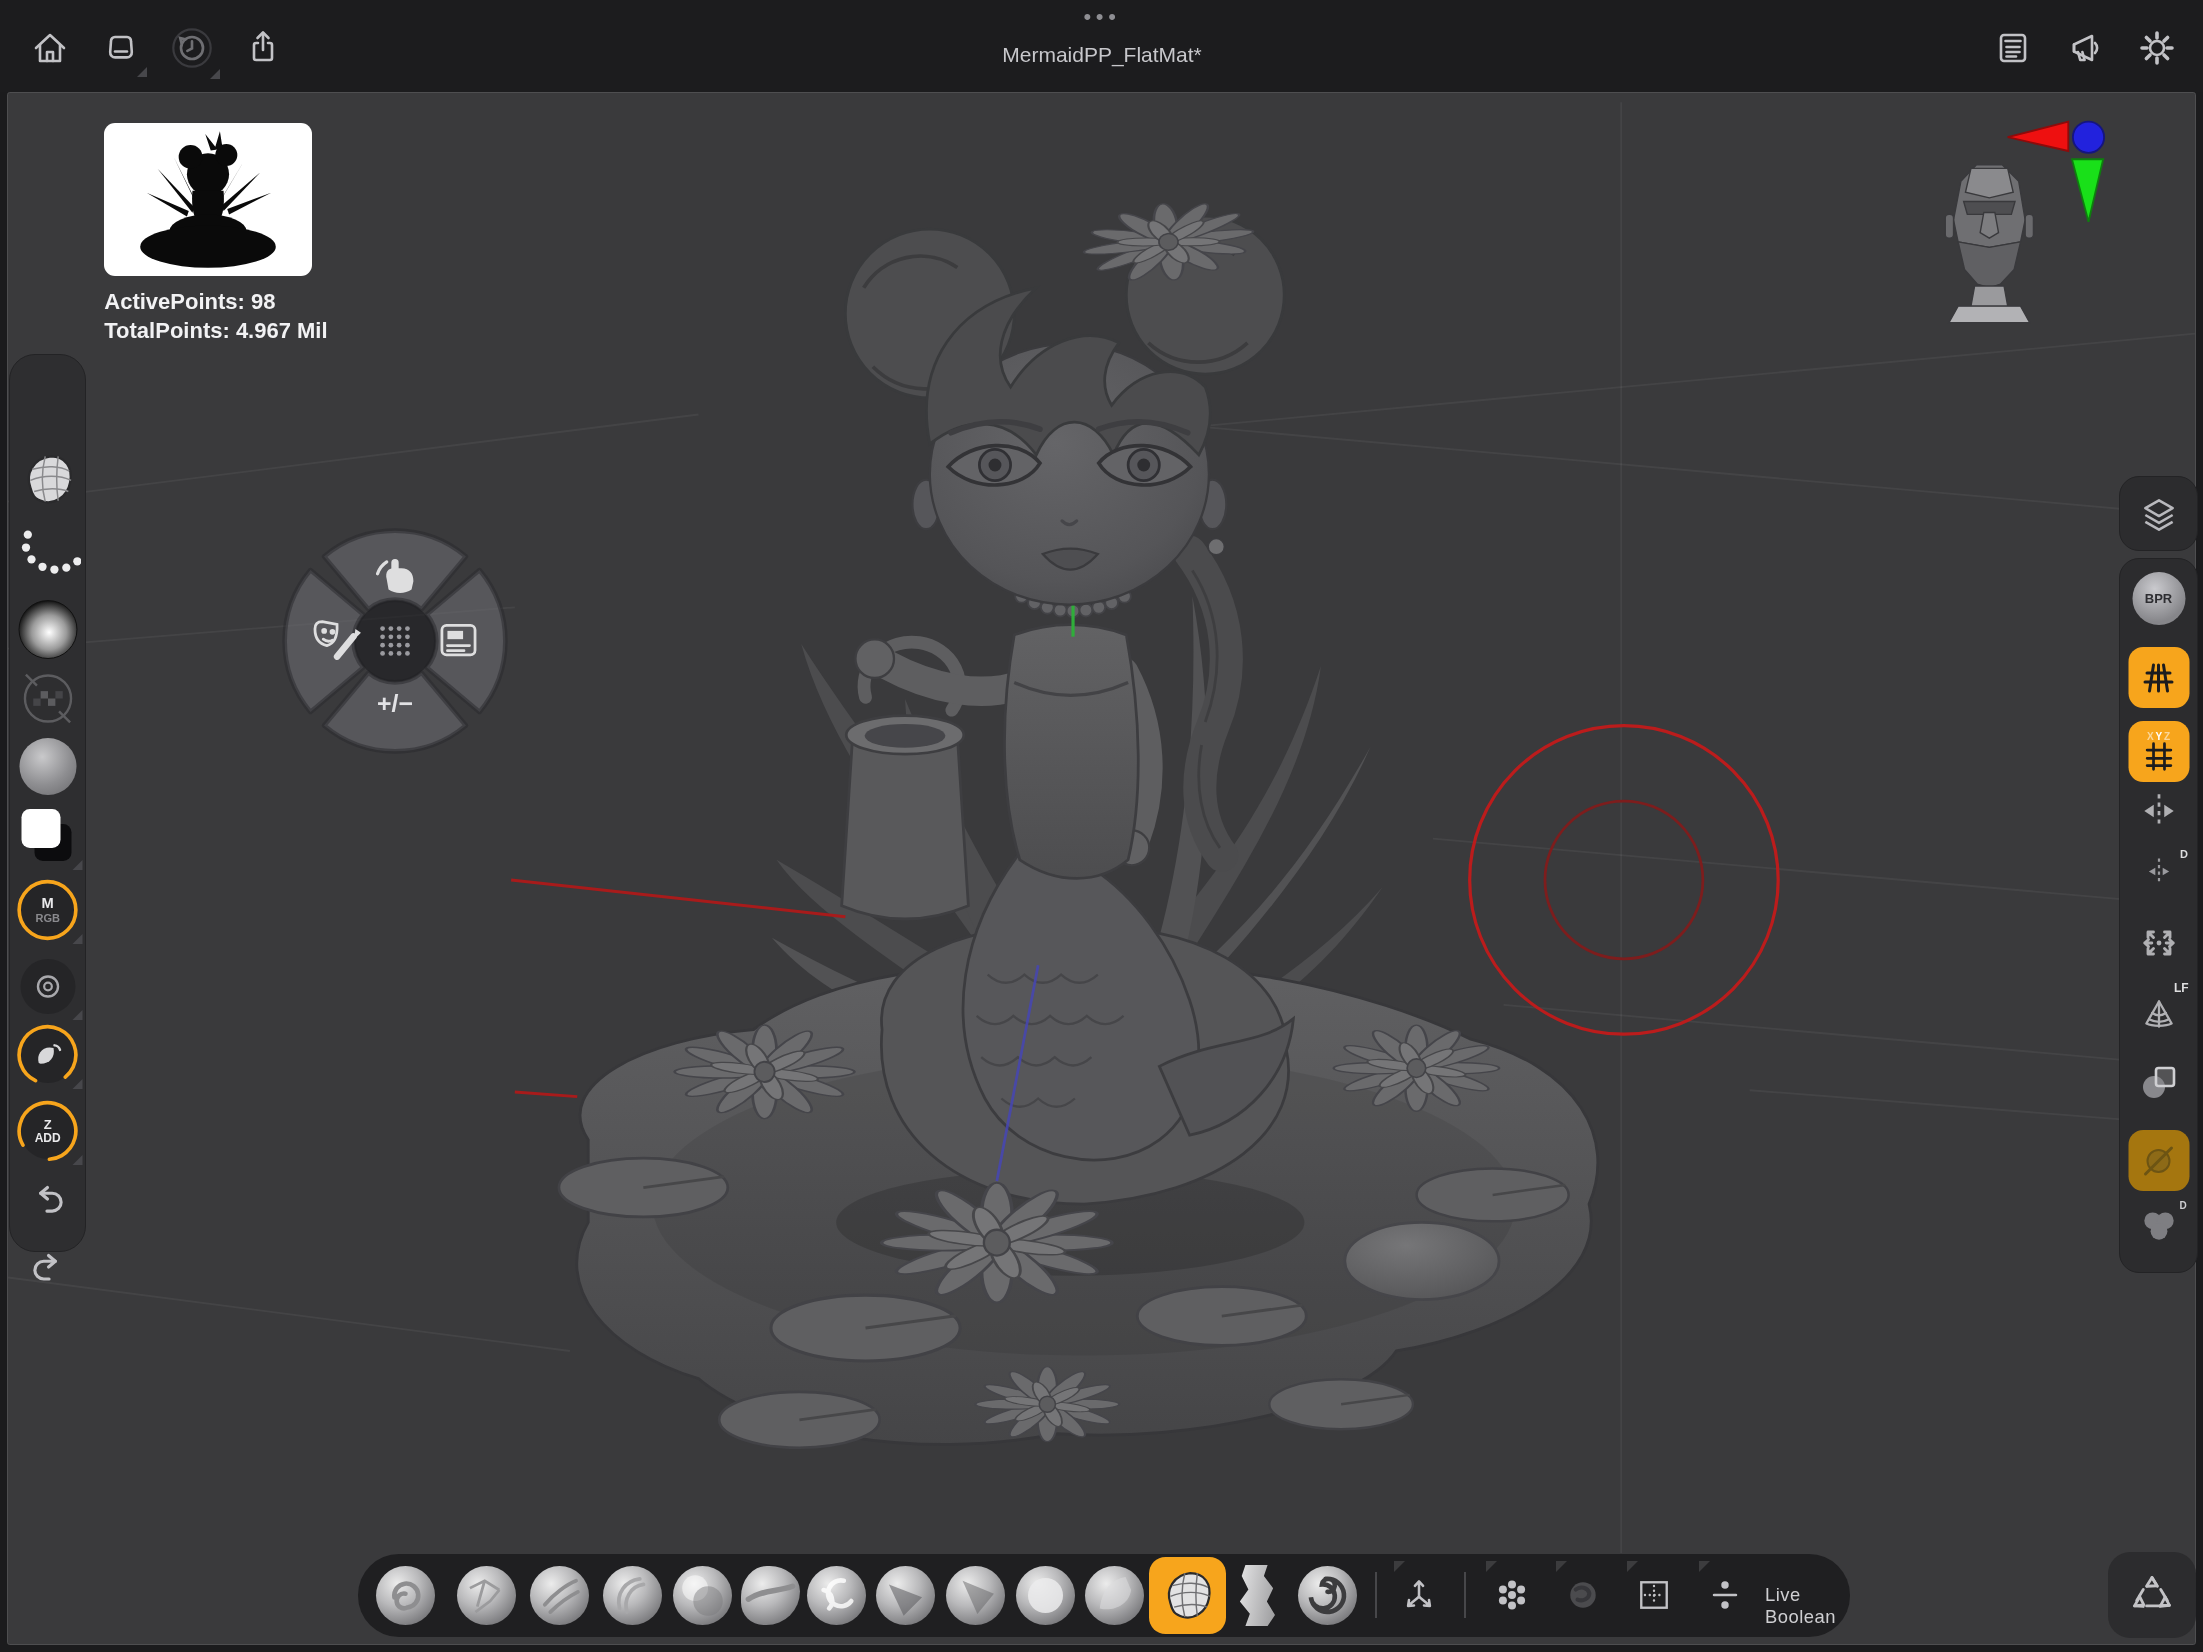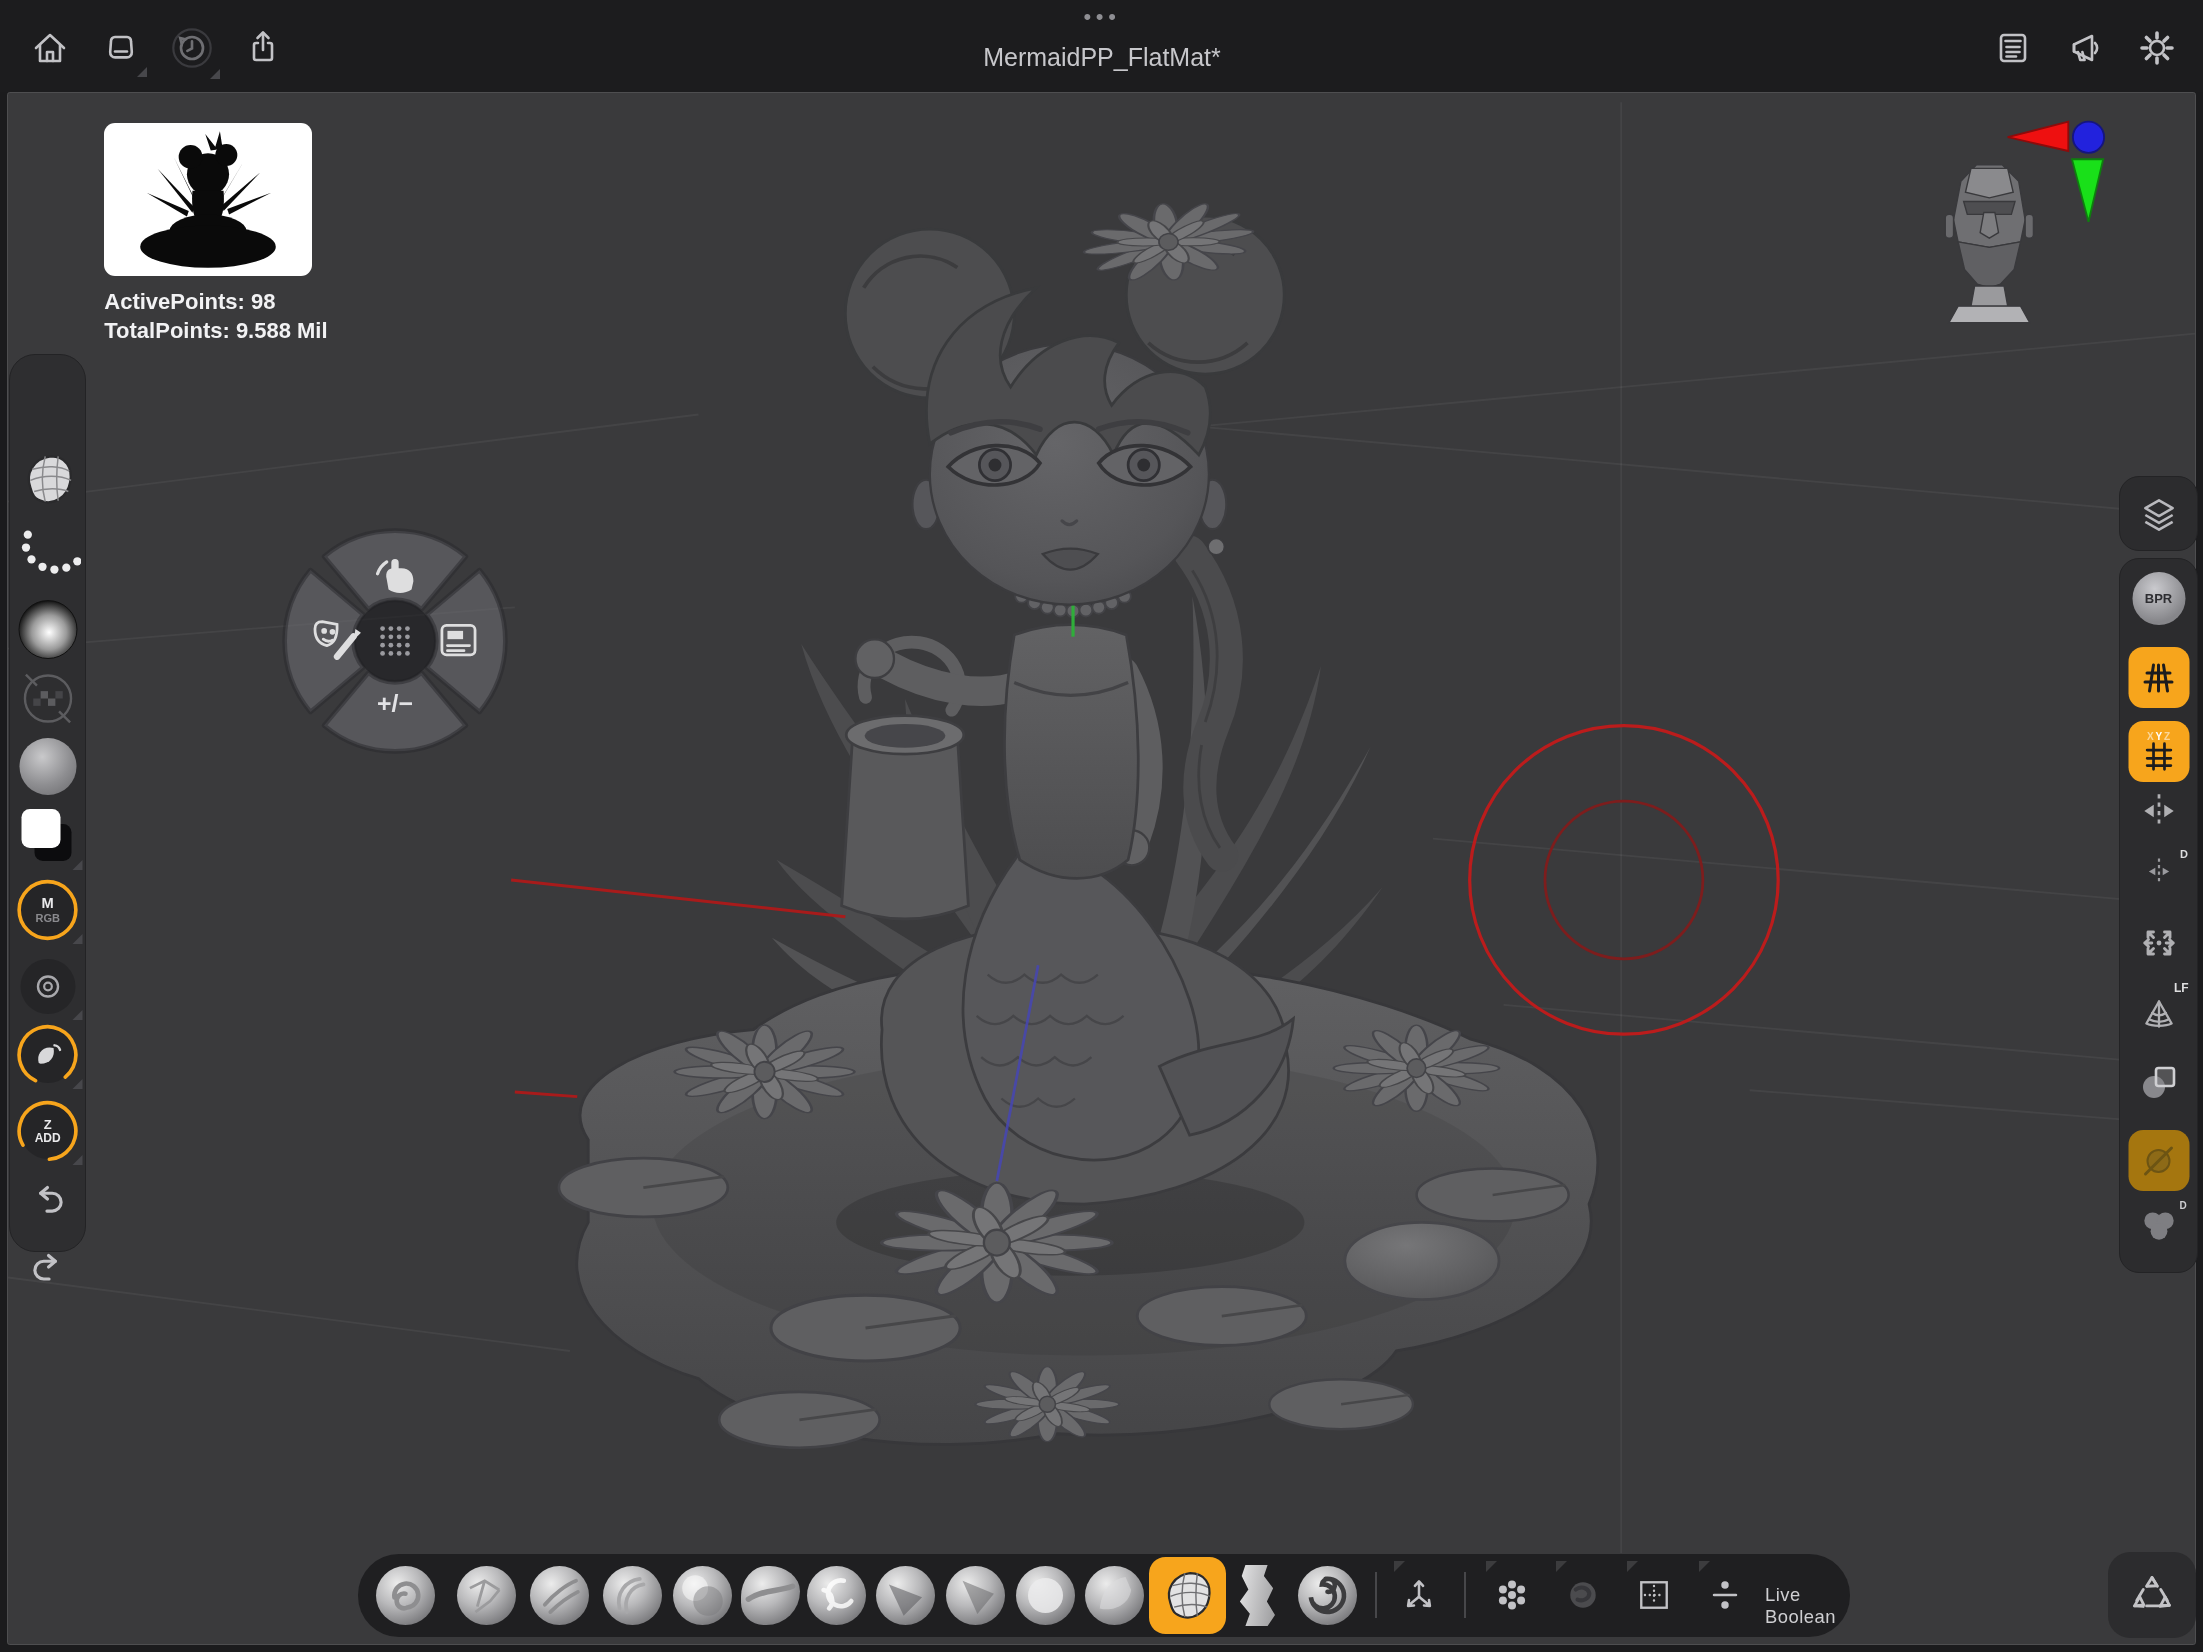--- a/index.html
+++ b/index.html
@@ -3,21 +3,21 @@
 <meta charset="utf-8">
 <style>
   html,body{margin:0;padding:0;background:#161618;}
   #app{position:relative;width:2204px;height:1652px;background:#1b1b1d;overflow:hidden;
        font-family:"Liberation Sans",sans-serif;color:#c9c9cc;}
   .abs{position:absolute;}
   
   #topbar{position:absolute;left:0;top:0;width:2204px;height:92px;background:#1c1c1e;}
   .tb-icon{position:absolute;top:26px;width:44px;height:44px;display:flex;align-items:center;justify-content:center;}
   .tb-dots{position:absolute;left:0;right:0;top:3.7px;text-align:center;font-size:22px;letter-spacing:4.6px;color:#8e8e93;}
-  .tb-title{position:absolute;left:0;right:0;top:43px;text-align:center;font-size:25px;color:#c7c7cb;}
+  .tb-title{position:absolute;left:0;right:0;top:43px;text-align:center;font-size:21px;color:#c7c7cb;}
   .corner{position:absolute;width:0;height:0;border-left:10px solid transparent;border-bottom:10px solid #47474b;}
   
   #canvas{position:absolute;left:7.3px;top:92px;width:2187px;height:1551px;background:#3a3a3c;
           border:1.8px solid #4e4e50;border-radius:2.8px;}
   #scene{position:absolute;left:0;top:0;}
   
   #thumb-card{position:absolute;left:96px;top:30px;width:208px;height:153px;background:#ffffff;border-radius:11px;overflow:hidden;}
   #stats{position:absolute;left:96px;top:195px;font-size:22px;line-height:28.5px;color:#f2f2f4;font-weight:bold;}
   
   #left-rail{position:absolute;left:9.2px;top:354px;width:75px;height:896px;background:#2e2e30;
@@ -351,21 +351,21 @@
             <circle cx="133" cy="35" r="12"></circle>
           <path d="M116,30 L110,12 L121,26 L126,9 L129,28 Z"></path>
           <path d="M96,74 C94,100 100,112 113,115 C126,112 132,100 130,74 Z"></path>
           <ellipse cx="113" cy="118" rx="42" ry="18"></ellipse>
           <ellipse cx="113" cy="135" rx="74" ry="23"></ellipse>
         </g>
       </svg>
     </div>
     <div id="stats">
       <div>ActivePoints: 98</div>
-      <div>TotalPoints: 9.588 Mil</div>
+      <div>TotalPoints: 4.967 Mil</div>
     </div>
 
     <svg id="radial" viewBox="0 0 250 250">
       <g>
         <path id="wedge" d="M47.9,33.1 A120,120 0 0 1 202.1,33.1 L153.9,90.5 A45,45 0 0 0 96.1,90.5 Z" fill="rgba(112,112,117,0.55)" stroke="rgba(40,40,44,0.5)" stroke-width="5" stroke-linejoin="round"></path>
         <use href="#wedge" transform="rotate(90 125 125)"></use>
         <use href="#wedge" transform="rotate(180 125 125)"></use>
         <use href="#wedge" transform="rotate(270 125 125)"></use>
         <circle cx="125" cy="125" r="44" fill="rgba(26,26,29,0.55)"></circle>
       </g>

